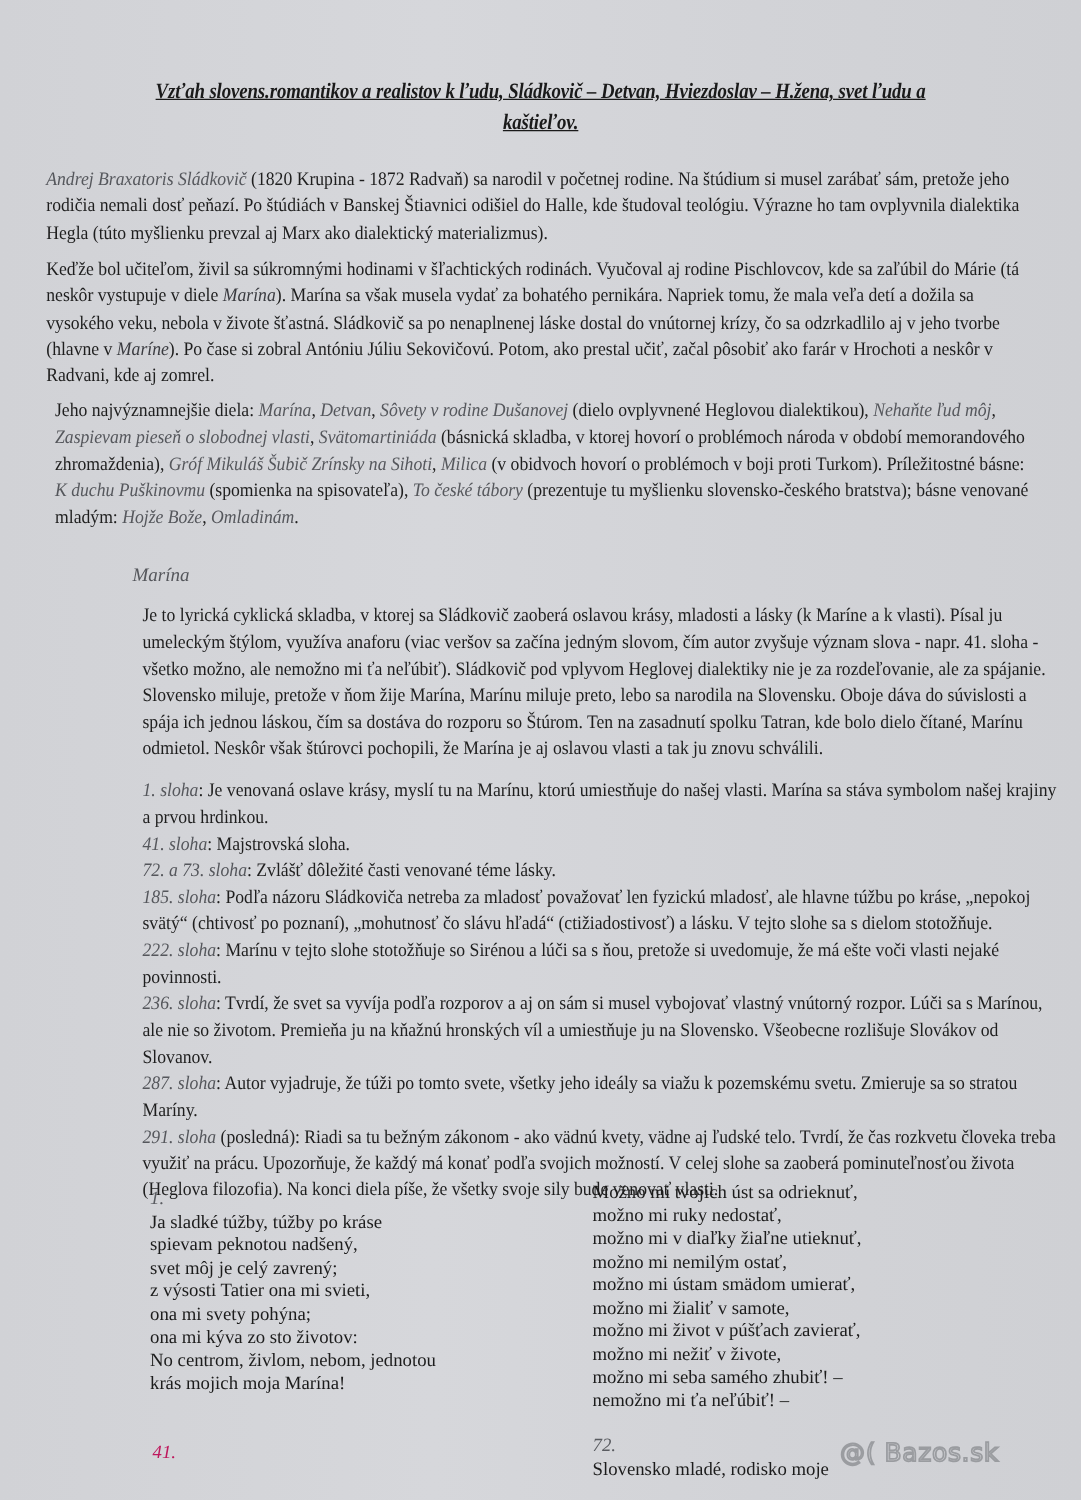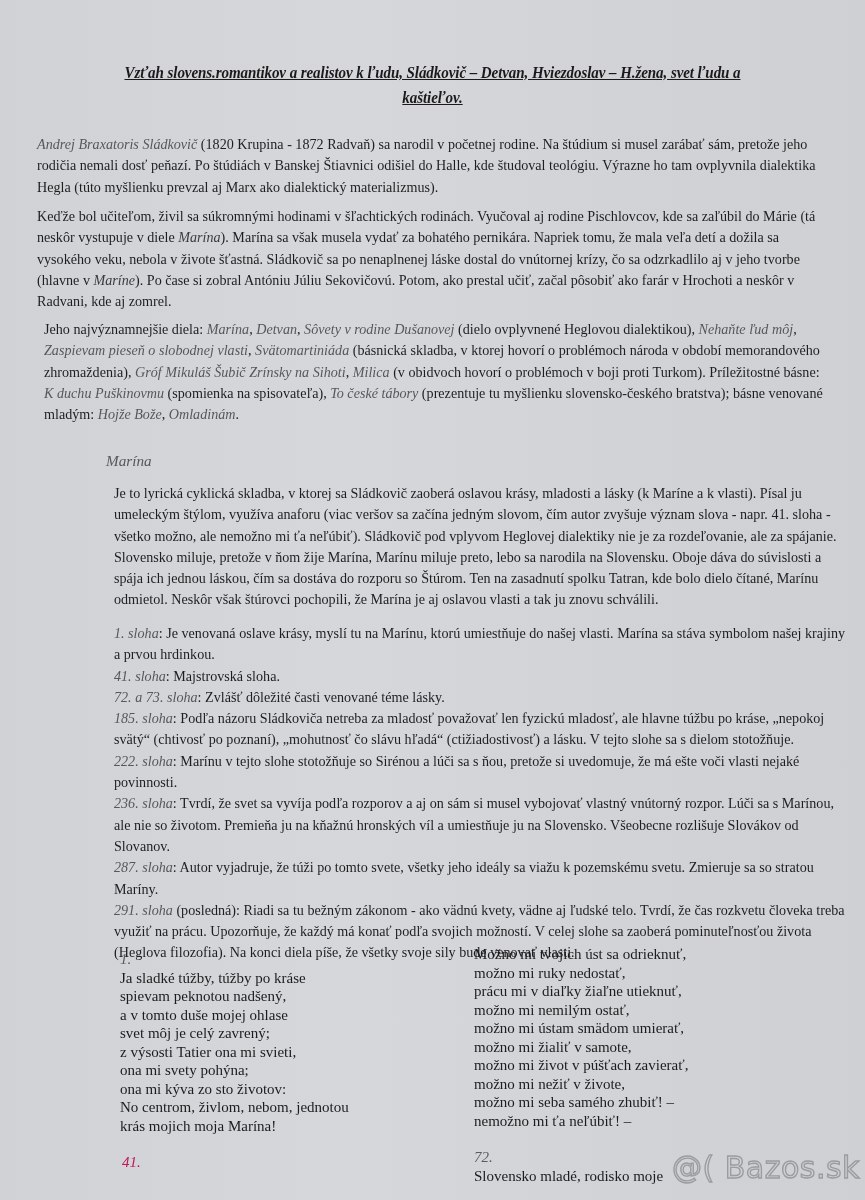--- a/index.html
+++ b/index.html
@@ -34,21 +34,21 @@
   .verse {
     position: absolute; font-family: "Liberation Serif", serif;
     font-size: 15px; line-height: 18.5px; color: #1c1c1c;
   }
   .v1 { left: 120px; top: 950px; }
   .v2 { left: 474px; top: 945px; }
   .vnum { font-style: italic; color: #5a5c61; }
   .v41 { position: absolute; left: 122px; top: 1154px; font-style: italic; color: #be185d; font-size: 15px; }
   .watermark {
     position: absolute; left: 672px; top: 1150px;
-    font-family: "DejaVu Sans", sans-serif; font-size: 30px;
+    font-family: "DejaVu Sans", sans-serif; font-size: 20px;
     color: transparent; -webkit-text-stroke: 1.4px #9a9ca0;
     letter-spacing: 0.5px;
   }
 </style>
 </head>
 <body>
 
 <div class="page">
 
   <div class="title">Vzťah slovens.romantikov a realistov k ľudu, Sládkovič – Detvan, Hviezdoslav – H.žena, svet ľudu a kaštieľov.</div>
@@ -71,34 +71,33 @@
     <span class="line"><span class="it">222. sloha</span><span>: Marínu v tejto slohe stotožňuje so Sirénou a lúči sa s ňou, pretože si uvedomuje, že má ešte voči vlasti nejaké povinnosti.</span></span>
     <span class="line"><span class="it">236. sloha</span><span>: Tvrdí, že svet sa vyvíja podľa rozporov a aj on sám si musel vybojovať vlastný vnútorný rozpor. Lúči sa s Marínou, ale nie so životom. Premieňa ju na kňažnú hronských víl a umiestňuje ju na Slovensko. Všeobecne rozlišuje Slovákov od Slovanov.</span></span>
     <span class="line"><span class="it">287. sloha</span><span>: Autor vyjadruje, že túži po tomto svete, všetky jeho ideály sa viažu k pozemskému svetu. Zmieruje sa so stratou Maríny.</span></span>
     <span class="line"><span class="it">291. sloha</span><span> (posledná): Riadi sa tu bežným zákonom - ako vädnú kvety, vädne aj ľudské telo. Tvrdí, že čas rozkvetu človeka treba využiť na prácu. Upozorňuje, že každý má konať podľa svojich možností. V celej slohe sa zaoberá pominuteľnosťou života (Heglova filozofia). Na konci diela píše, že všetky svoje sily bude venovať vlasti.</span></span>
   </div>
 
   <div class="verse v1">
     <span class="line vnum">1.</span>
     <span class="line">Ja sladké túžby, túžby po kráse</span>
     <span class="line">spievam peknotou nadšený,</span>
-    <span class="line">a v tomto duše mojej ohlase</span>
     <span class="line">svet môj je celý zavrený;</span>
     <span class="line">z výsosti Tatier ona mi svieti,</span>
     <span class="line">ona mi svety pohýna;</span>
     <span class="line">ona mi kýva zo sto životov:</span>
     <span class="line">No centrom, živlom, nebom, jednotou</span>
     <span class="line">krás mojich moja Marína!</span>
   </div>
   <div class="v41">41.</div>
 
   <div class="verse v2">
     <span class="line">Možno mi tvojich úst sa odrieknuť,</span>
     <span class="line">možno mi ruky nedostať,</span>
-    <span class="line">prácu mi v diaľky žiaľne utieknuť,</span>
+    <span class="line">možno mi v diaľky žiaľne utieknuť,</span>
     <span class="line">možno mi nemilým ostať,</span>
     <span class="line">možno mi ústam smädom umierať,</span>
     <span class="line">možno mi žialiť v samote,</span>
     <span class="line">možno mi život v púšťach zavierať,</span>
     <span class="line">možno mi nežiť v živote,</span>
     <span class="line">možno mi seba samého zhubiť! –</span>
     <span class="line">nemožno mi ťa neľúbiť! –</span>
     <span class="line" style="height:18px"></span>
     <span class="line vnum">72.</span>
     <span class="line">Slovensko mladé, rodisko moje</span>

